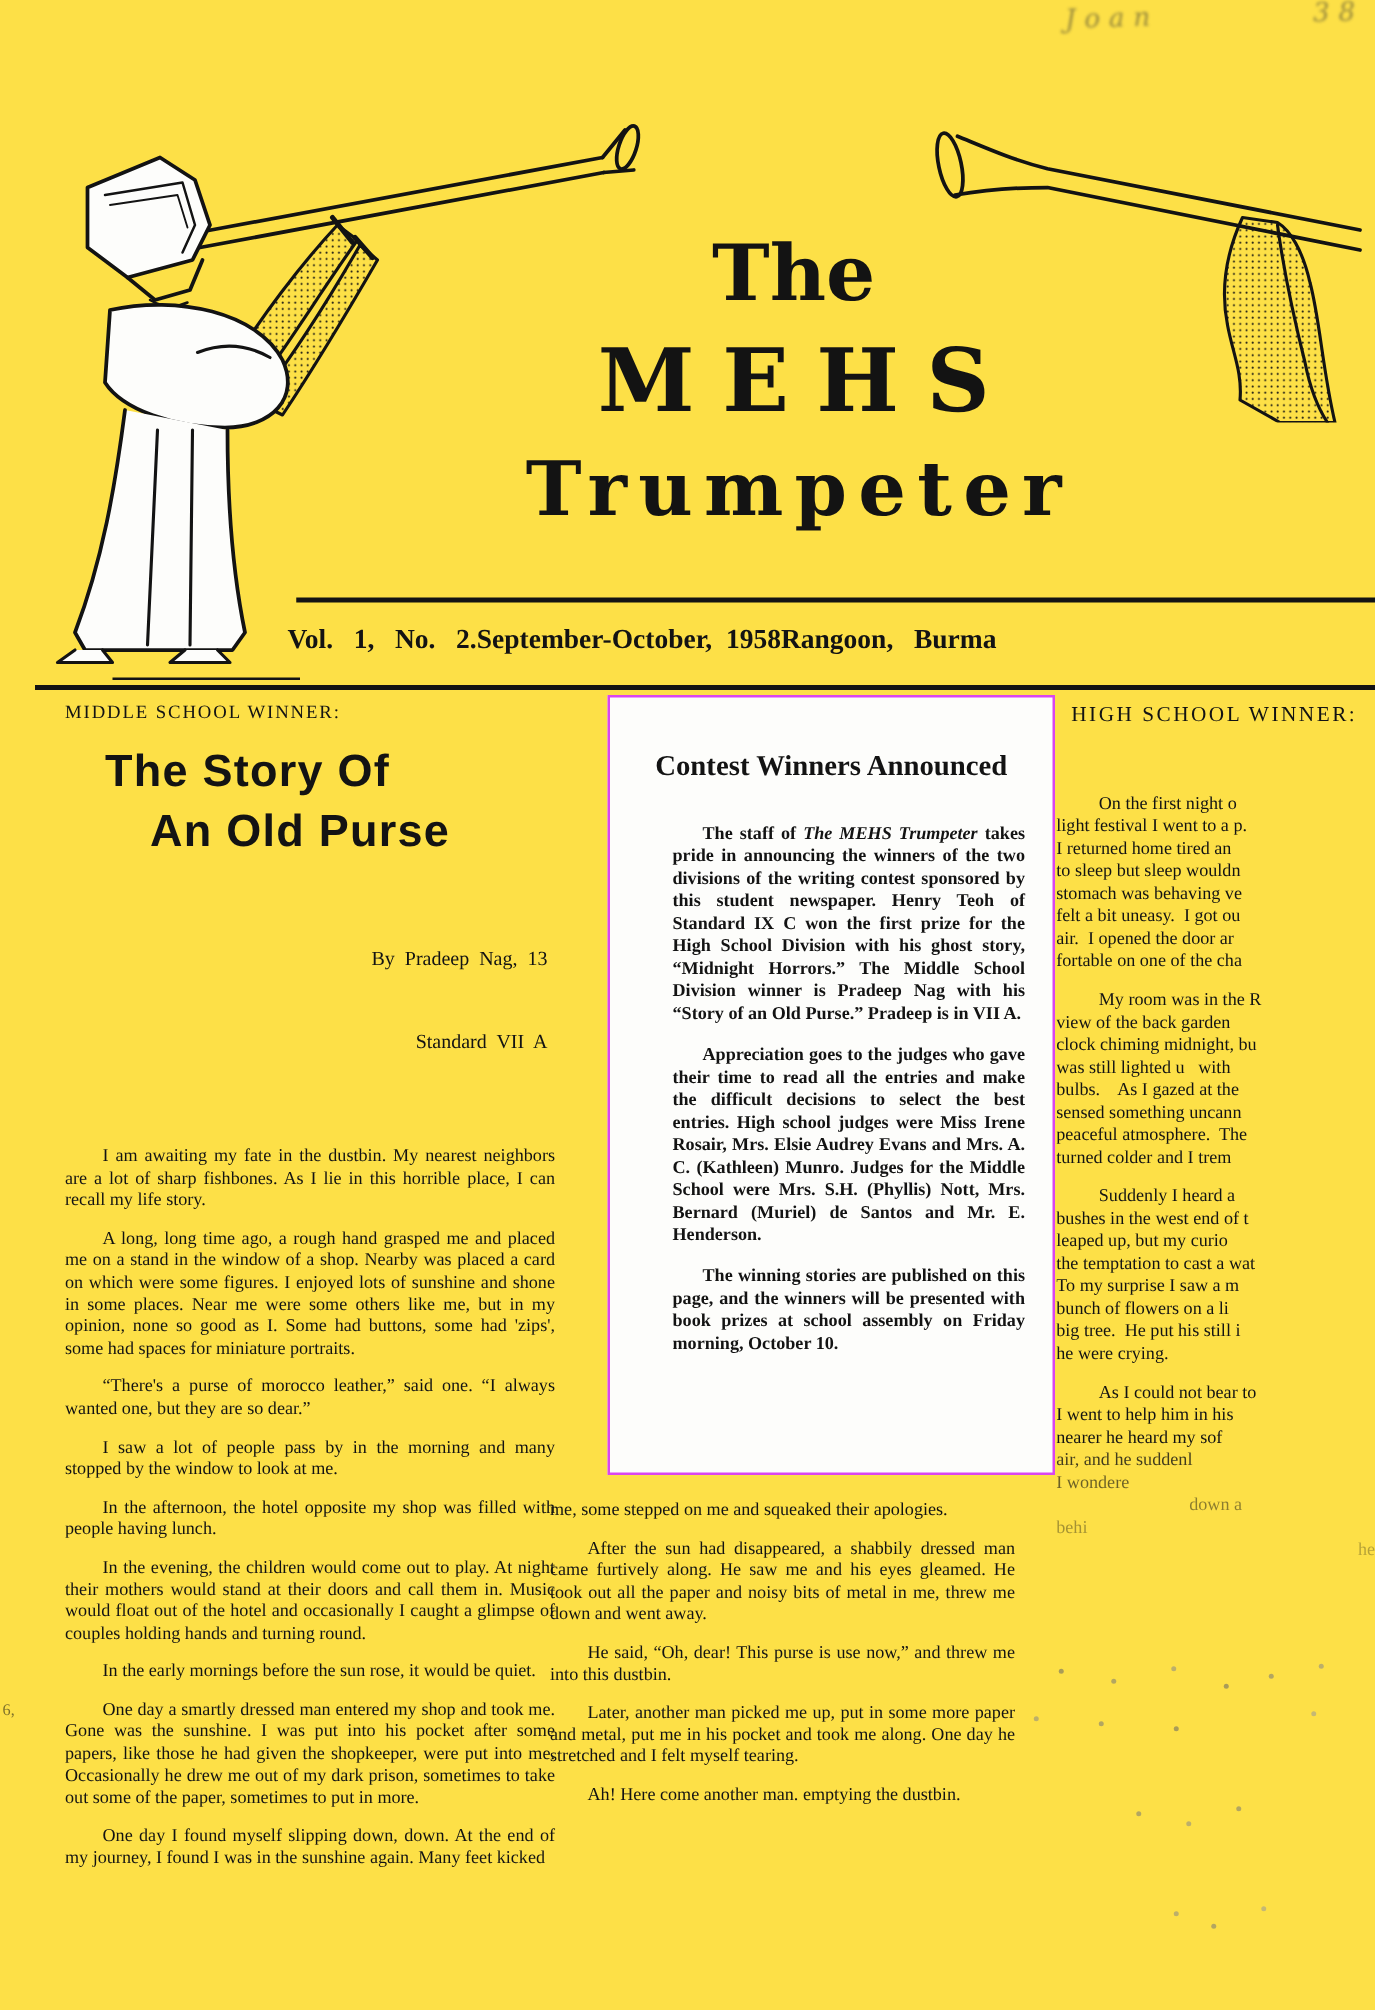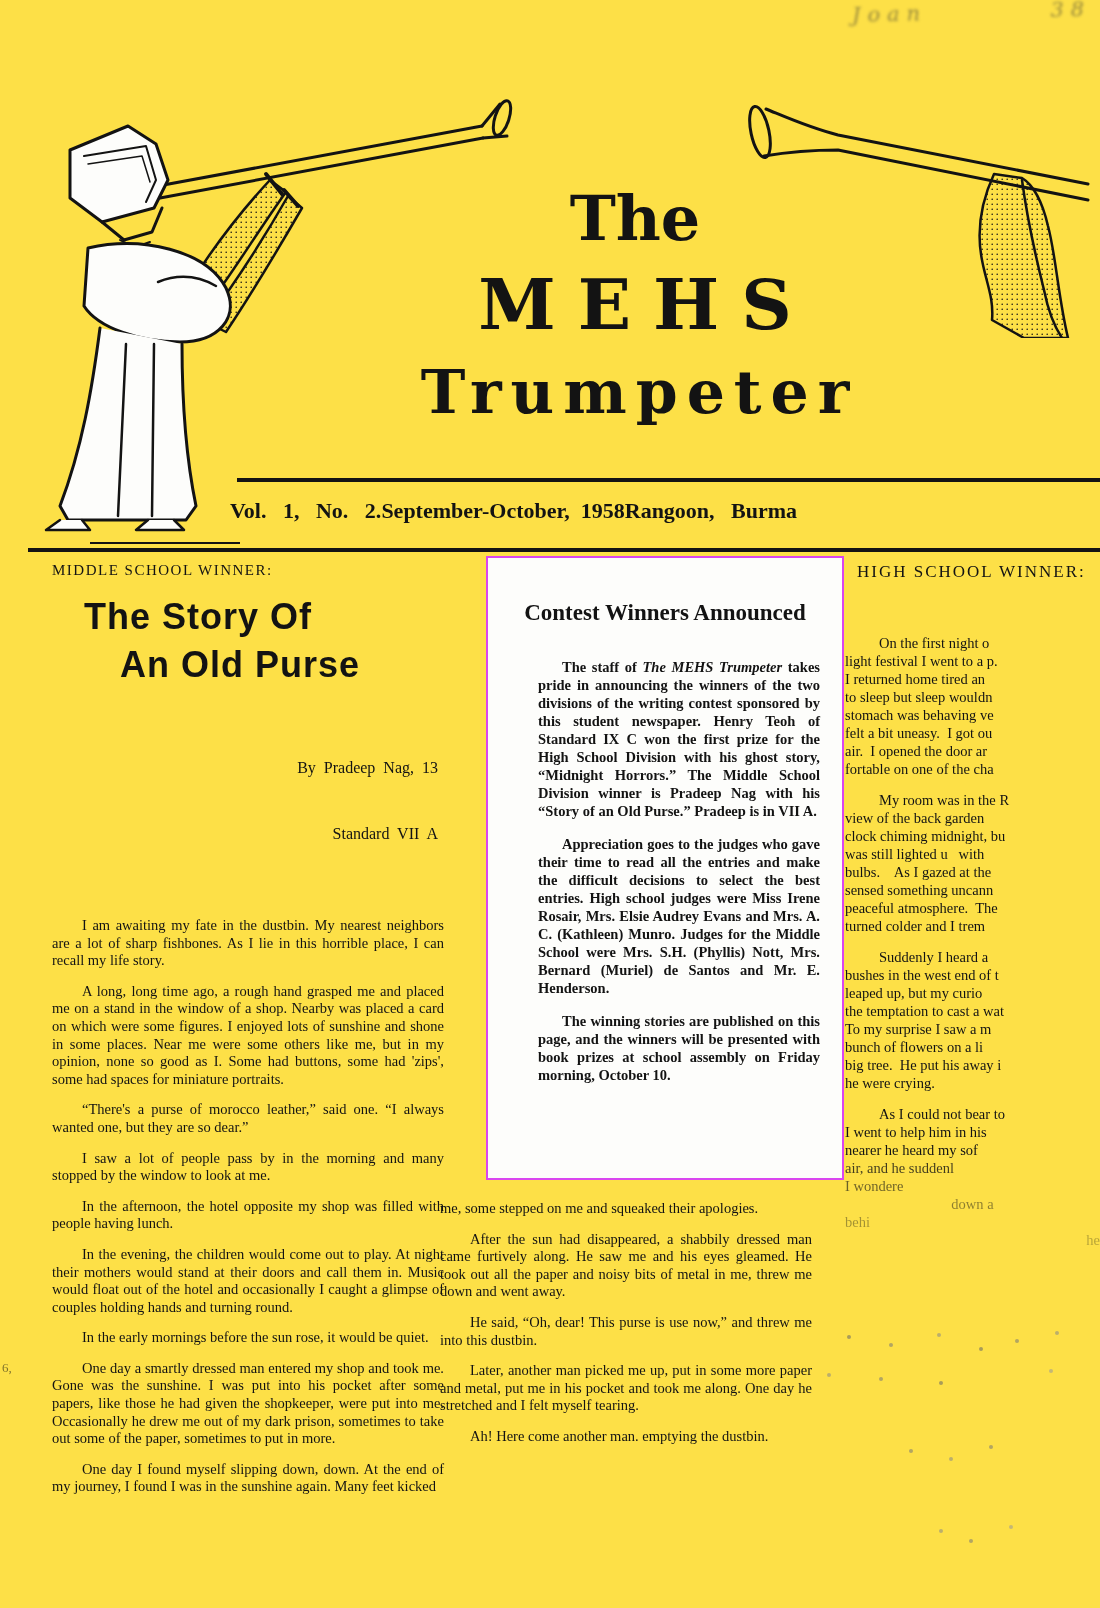--- a/index.html
+++ b/index.html
@@ -231,21 +231,21 @@
       <div>sensed something uncann</div>
       <div>peaceful atmosphere.  The</div>
       <div>turned colder and I trem</div>
 
       <div class="ind gap">Suddenly I heard a</div>
       <div>bushes in the west end of t</div>
       <div>leaped up, but my curio</div>
       <div>the temptation to cast a wat</div>
       <div>To my surprise I saw a m</div>
       <div>bunch of flowers on a li</div>
-      <div>big tree.  He put his away i</div>
+      <div>big tree.  He put his still i</div>
       <div>he were crying.</div>
 
       <div class="ind gap">As I could not bear to</div>
       <div>I went to help him in his</div>
       <div>nearer he heard my sof</div>
       <div class="f1">air, and he suddenl</div>
       <div class="f2">I wondere</div>
       <div class="f3">down a</div>
       <div class="f4">behi</div>
       <div class="f5">he</div>

